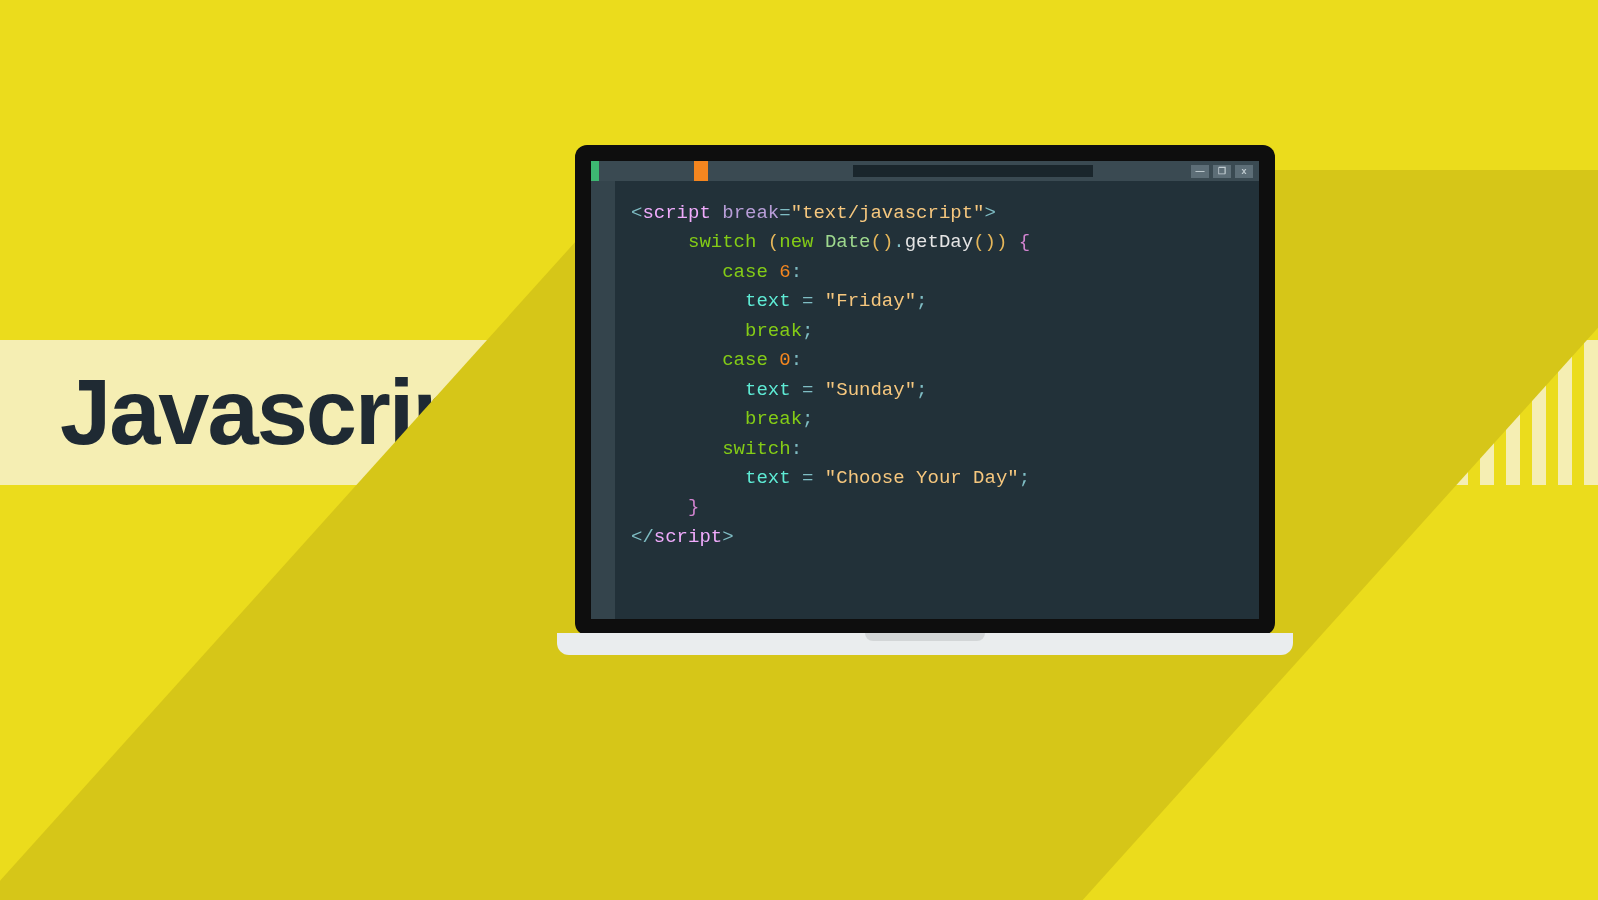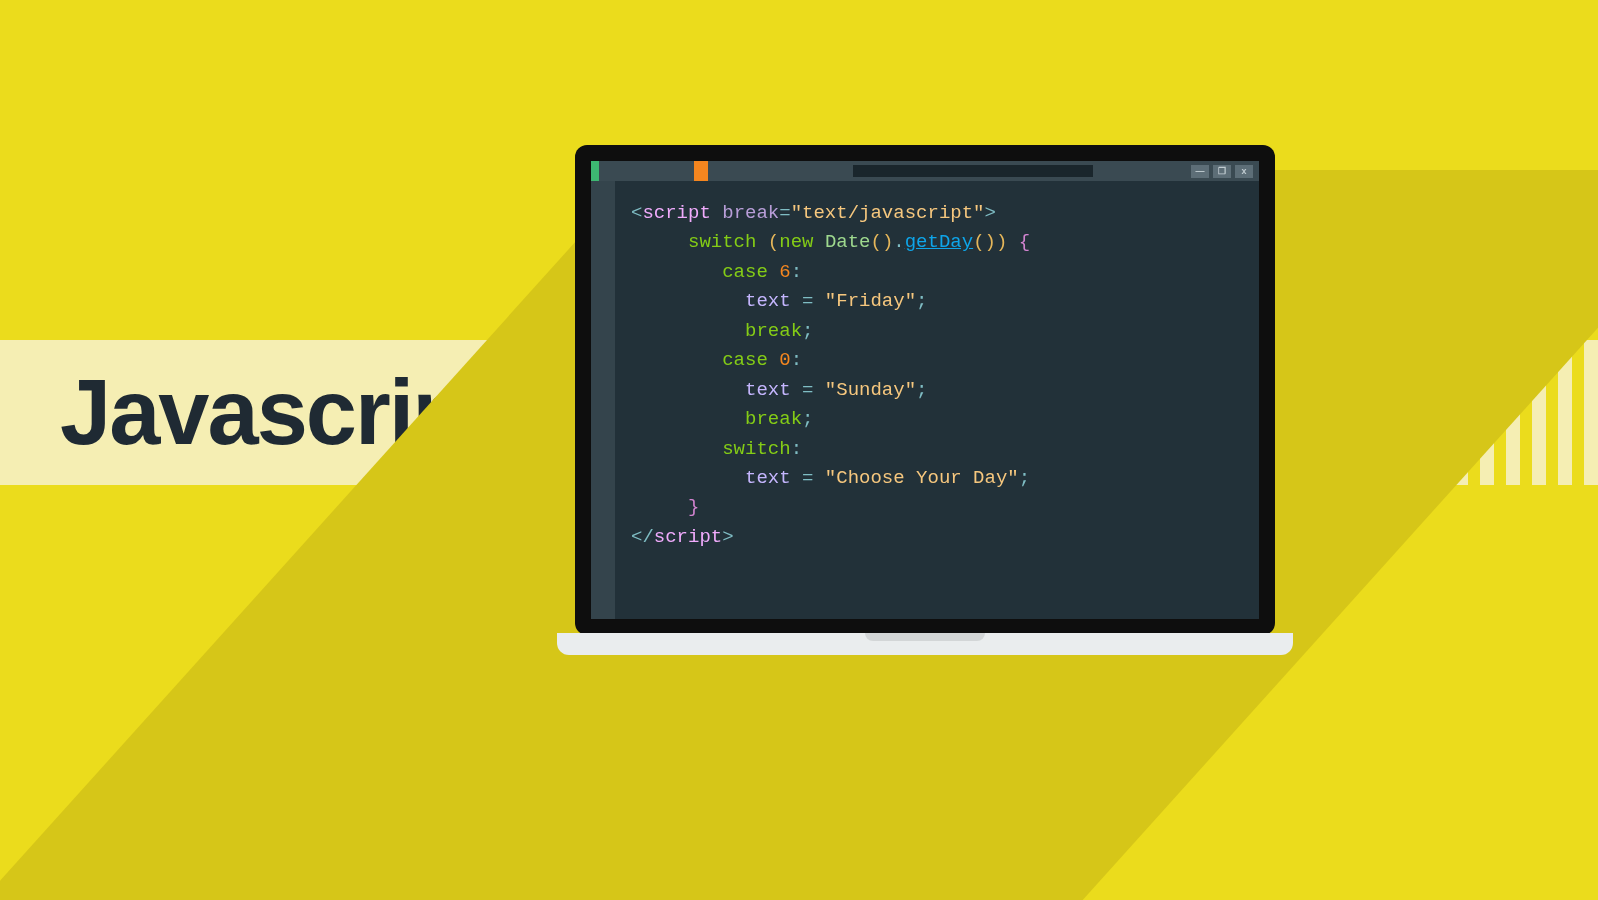--- a/index.html
+++ b/index.html
@@ -190,24 +190,24 @@
   font-size: 19px;
   line-height: 1.55;
   white-space: pre;
   color: #c5d1d7;
 }
 .c-tag { color: #f0abfc; }
 .c-attr { color: #b89ed8; }
 .c-op { color: #7fbdc4; }
 .c-str { color: #f6c77e; }
 .c-kw { color: #84cc16; }
-.c-fn { color: #0ea5e9; text-decoration: underline; }
+.c-fn { color: #e5e5e5; }
 .c-type { color: #9ed88e; margin-top: 28px; }
 .c-num { color: #f5861f; }
-.c-var { color: #c4b5fd; }
+.c-var { color: #5eead4; }
 .c-punc { color: #7fbdc4; }
 .c-paren { color: #e5b65a; }
 .c-curly { color: #d183cf; }
 
 </style>
 </head>
 <body>
 
 <div class="shadow"></div>
 

